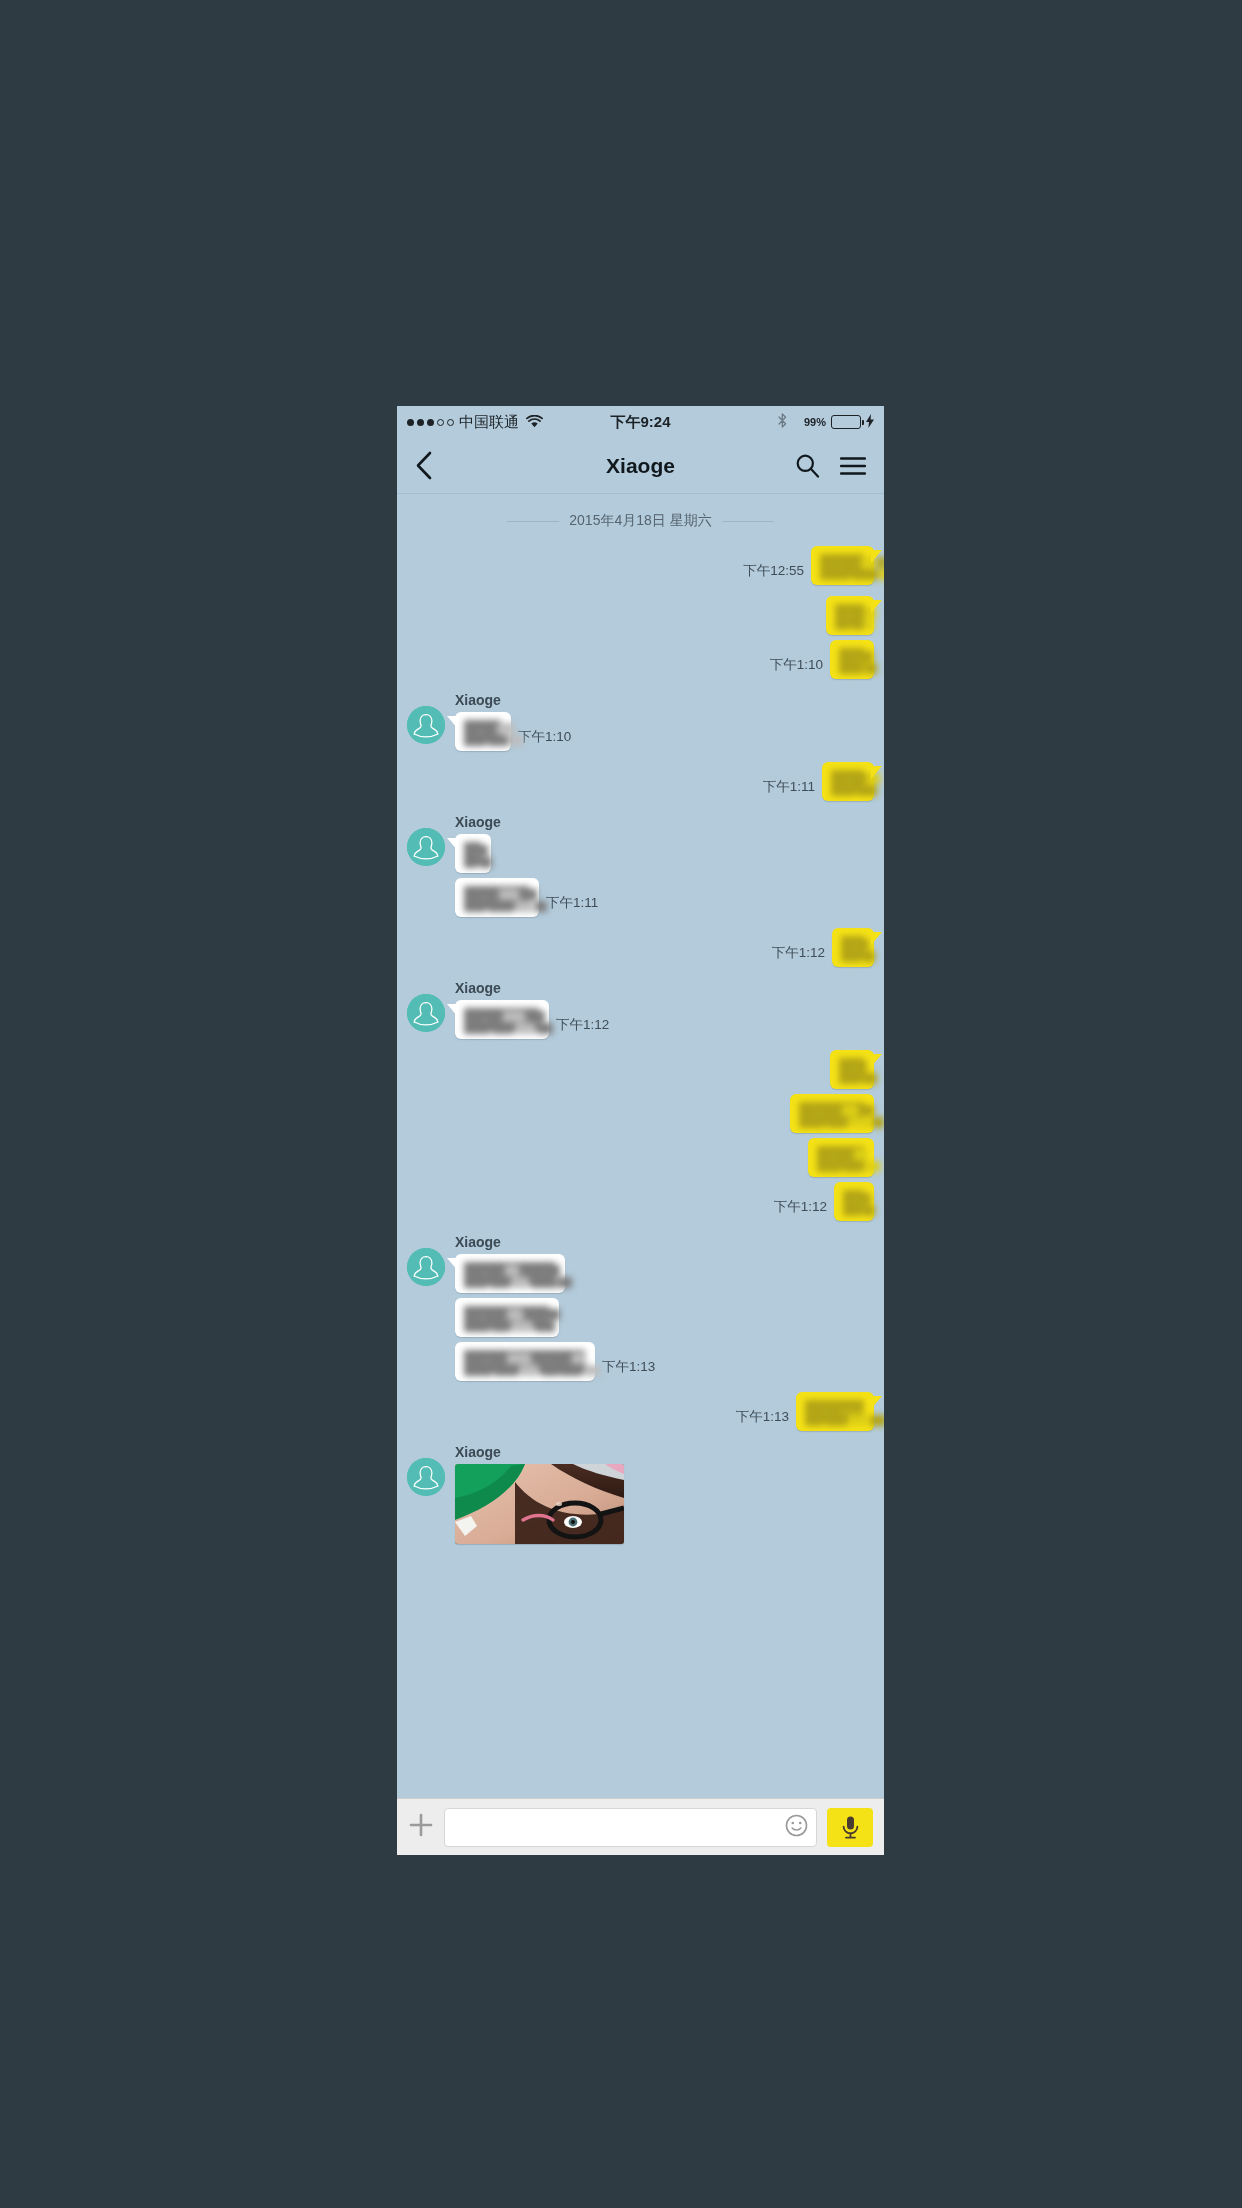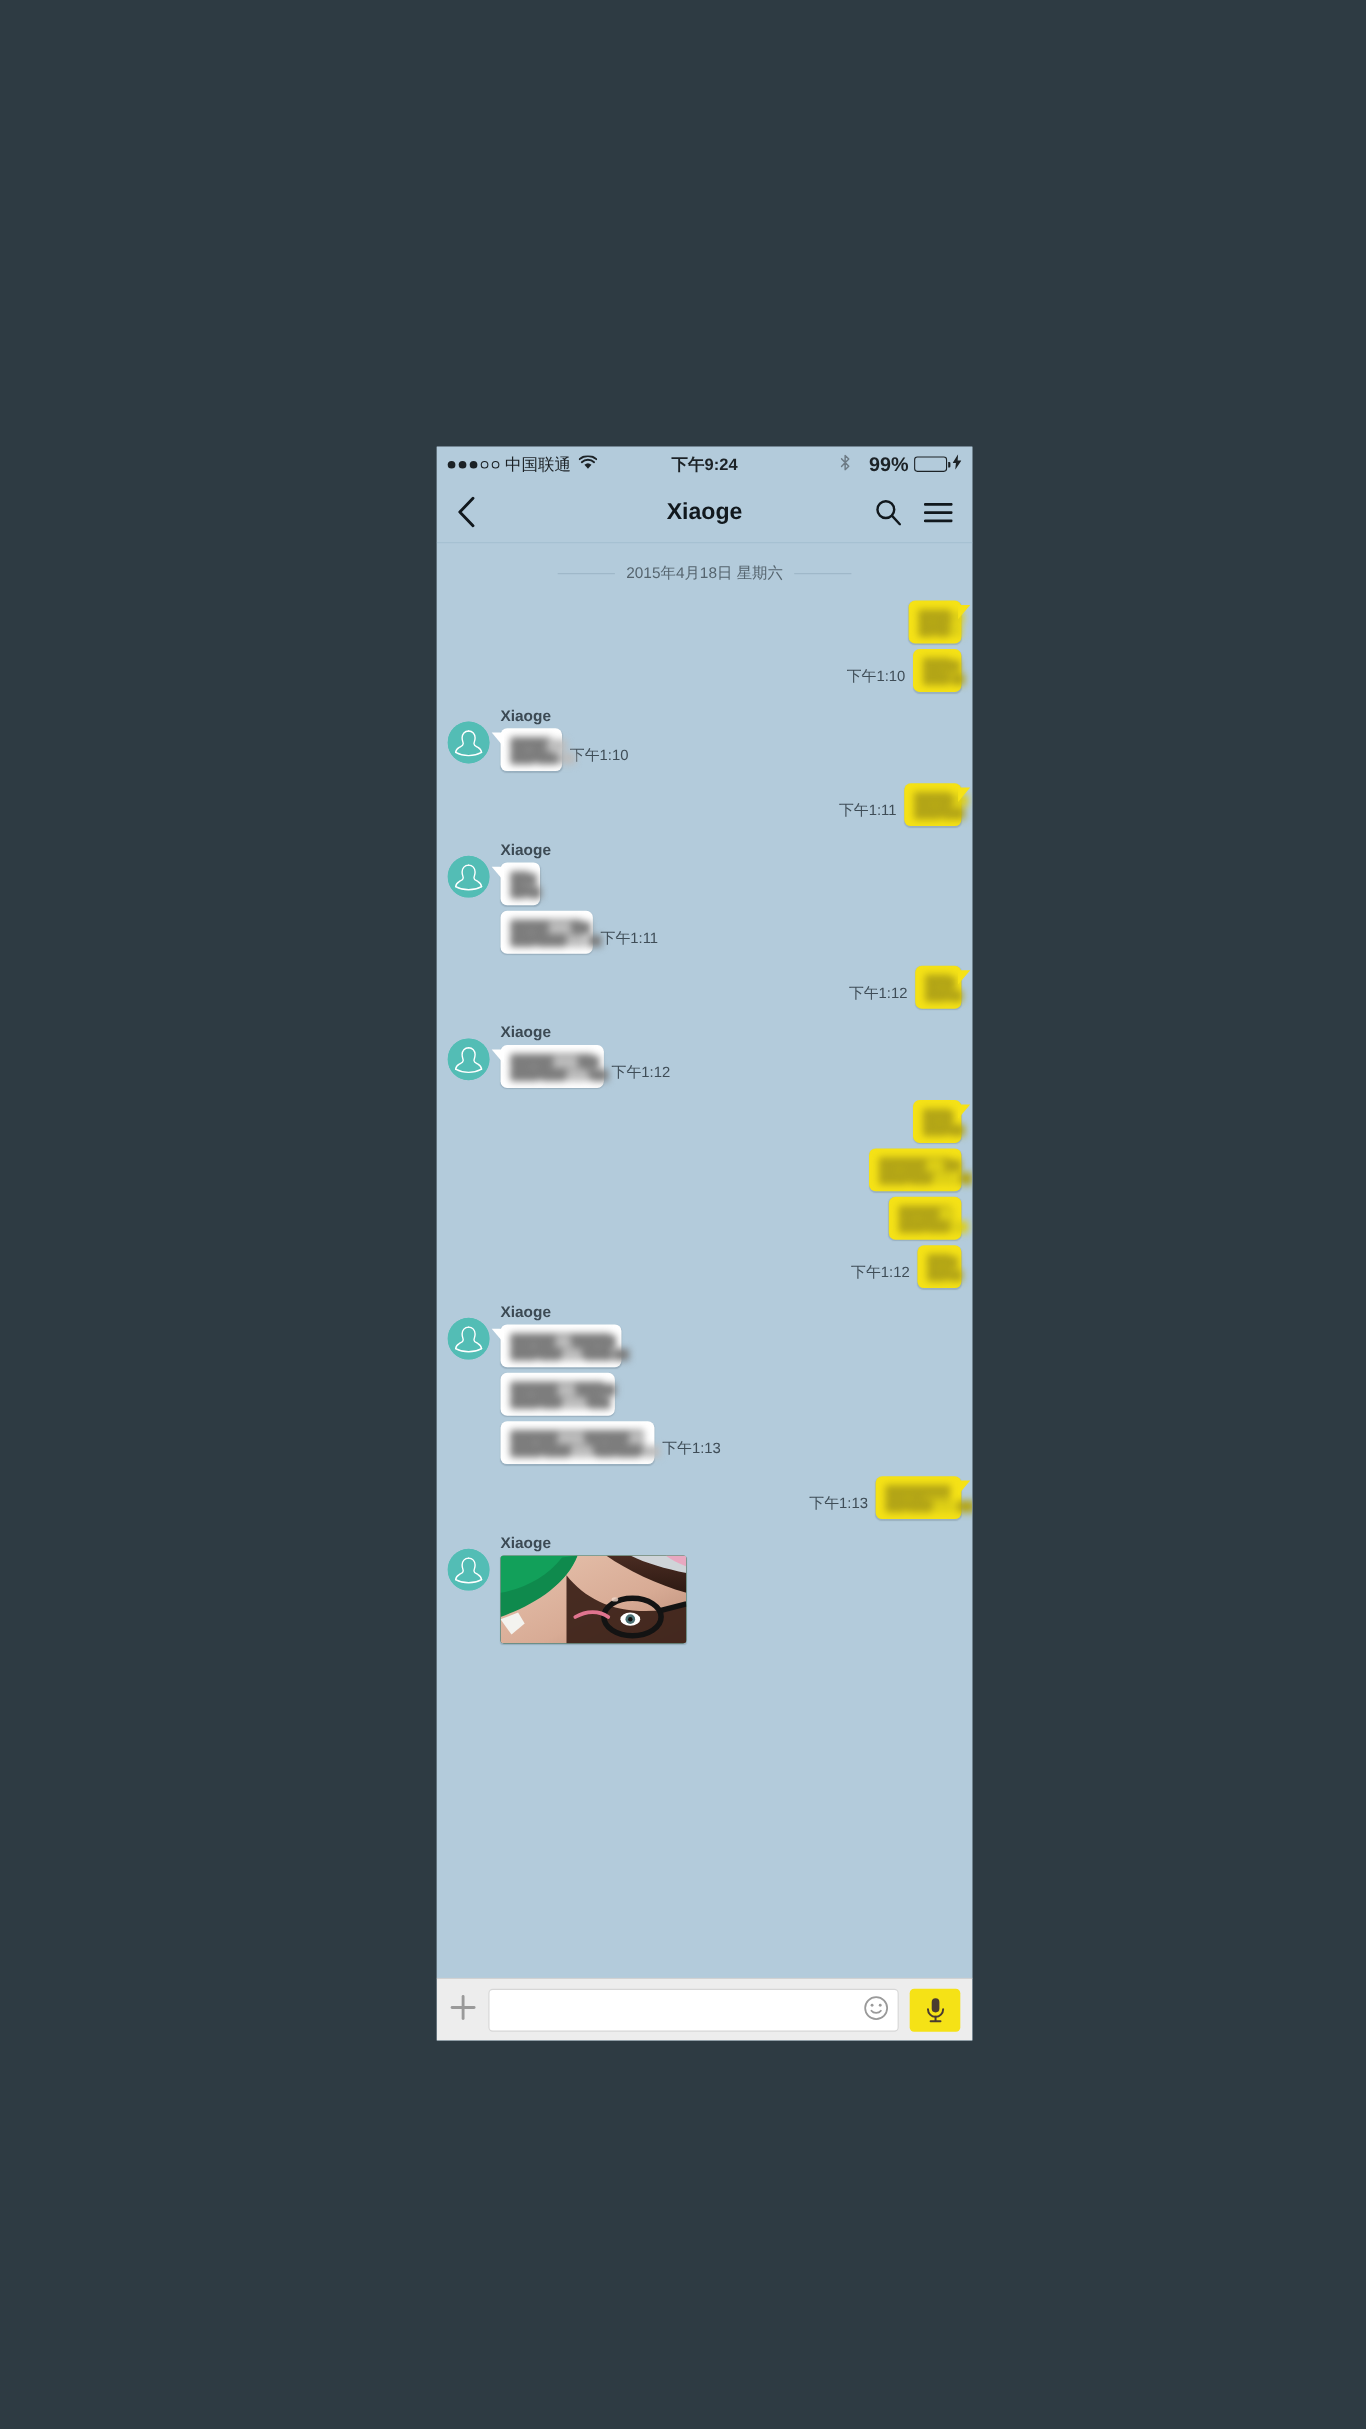--- a/index.html
+++ b/index.html
@@ -41,21 +41,21 @@
   .carrier { font-size:15px; letter-spacing:0; }
   .wifi { margin-left:2px; }
   .sb-center {
     position:absolute; left:0; right:0; text-align:center;
     font-size:15px; font-weight:bold; pointer-events:none;
   }
   .sb-right {
     margin-left:auto; display:flex; align-items:center; gap:5px;
     position:relative; z-index:2;
   }
-  .batt-pct { font-size:18px; font-weight:bold;margin-left:12px; }
+  .batt-pct { font-size:11px; font-weight:bold;margin-left:12px; }
   .batt {
     width:30px; height:14px; border:1.5px solid #1c2226; border-radius:3px;
     position:relative; padding:1.5px;
   }
   .batt:after {
     content:""; position:absolute; right:-4px; top:4px;
     width:2.5px; height:5px; background:#1c2226; border-radius:0 1px 1px 0;
   }
   .batt-fill { height:100%; width:96%; background:#4cd964; border-radius:1px; }
 
@@ -251,20 +251,31 @@
     </div>
   </div>
 
   <div class="chat">
     <div class="date-sep">
       <span class="line"></span>
       <span class="txt">2015年4月18日 星期六</span>
       <span class="line"></span>
     </div>
     <div id="groups">
+        <div class="grp out">
+          <div class="row out">
+            <span class="ts">下午12:55</span>
+            <div class="bubble out tail" style="width: 63px;">
+              <span class="blur">
+                <span style="display: block; white-space: nowrap;"><span style="width: 16px;"></span><span style="width: 22px;"></span><span class="l" style="width: 14px;"></span><span style="width: 10px;"></span></span>
+                <span style="display: block; white-space: nowrap;"><span style="width: 30px;"></span><span style="width: 26px;"></span><span class="l" style="width: 14px;"></span></span>
+              </span>
+            </div>
+          </div>
+        </div>
         <div class="grp out">
           <div class="row out">
             <div class="bubble out tail" style="width: 48px;">
               <span class="blur">
                 <span style="display: block; white-space: nowrap;"><span style="width: 12px;"></span><span style="width: 16px;"></span><span class="l" style="width: 10px;"></span></span>
                 <span style="display: block; white-space: nowrap;"><span style="width: 14px;"></span><span style="width: 12px;"></span><span class="l" style="width: 10px;"></span></span>
               </span>
             </div>
           </div>
           <div class="row out">

